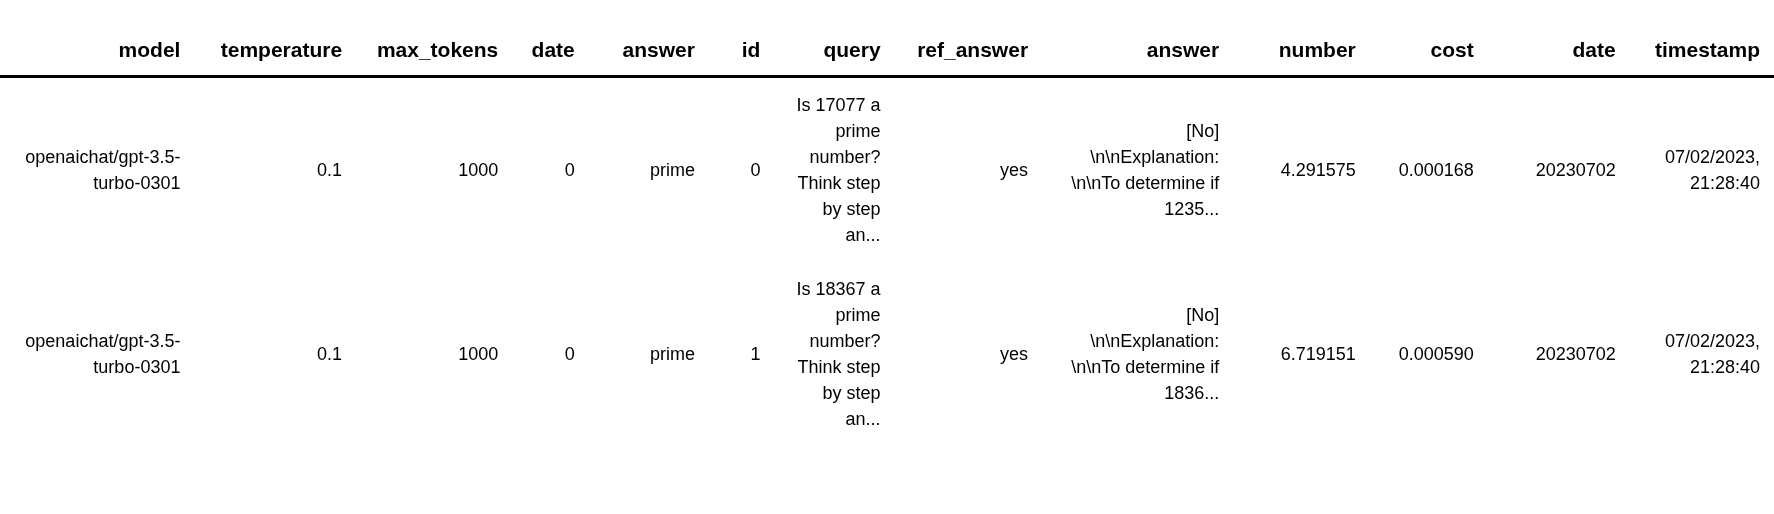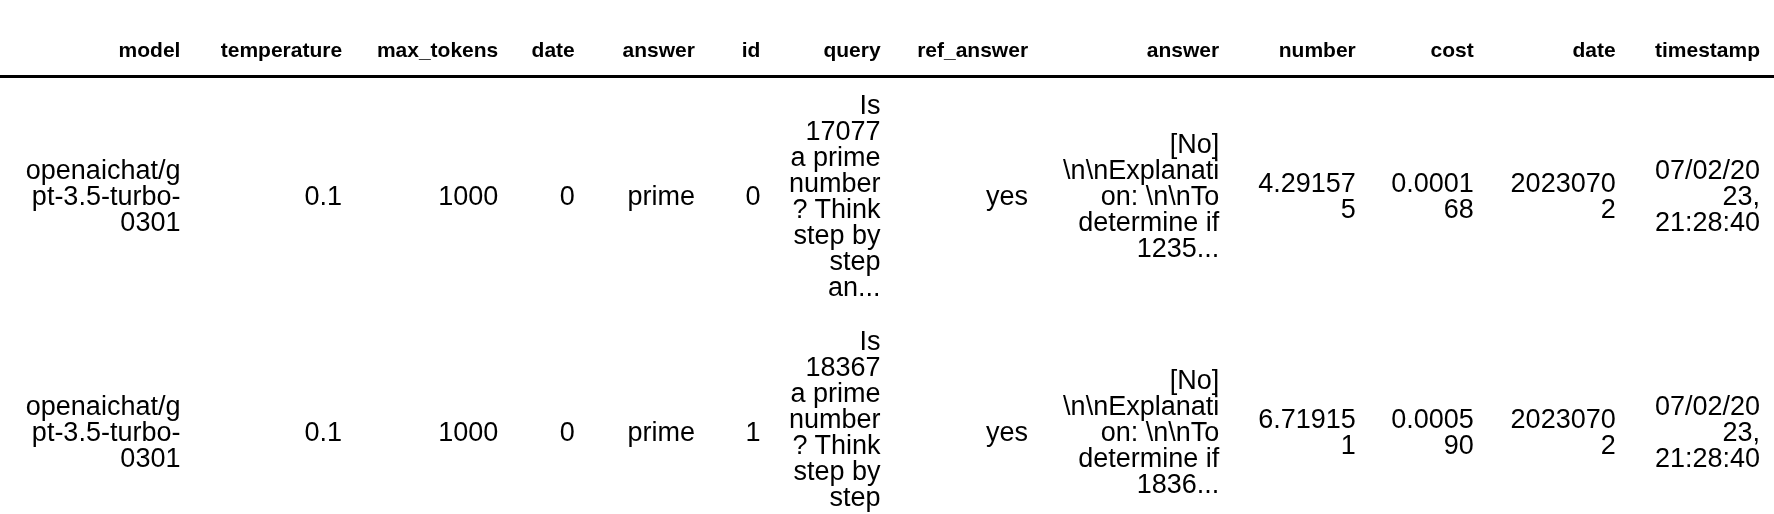--- a/index.html
+++ b/index.html
@@ -44,21 +44,21 @@
   }
 
   table.df tbody td {
     text-align: right;
     vertical-align: middle;
     padding: 14px 14px;
     background: transparent;
     border: none;
     word-wrap: break-word;
     overflow-wrap: break-word;
-    font-size: 27px;
+    font-size: 18px;
     line-height: 26px;
   }
 
   tr.row-even td { background: #f5f5f4; }
   tr.row-odd  td { background: #d8eaf9; }
 
   
   col.c-model      { width: 178px; }
   col.c-temp       { width: 148px; }
   col.c-maxtok     { width: 143px; }

